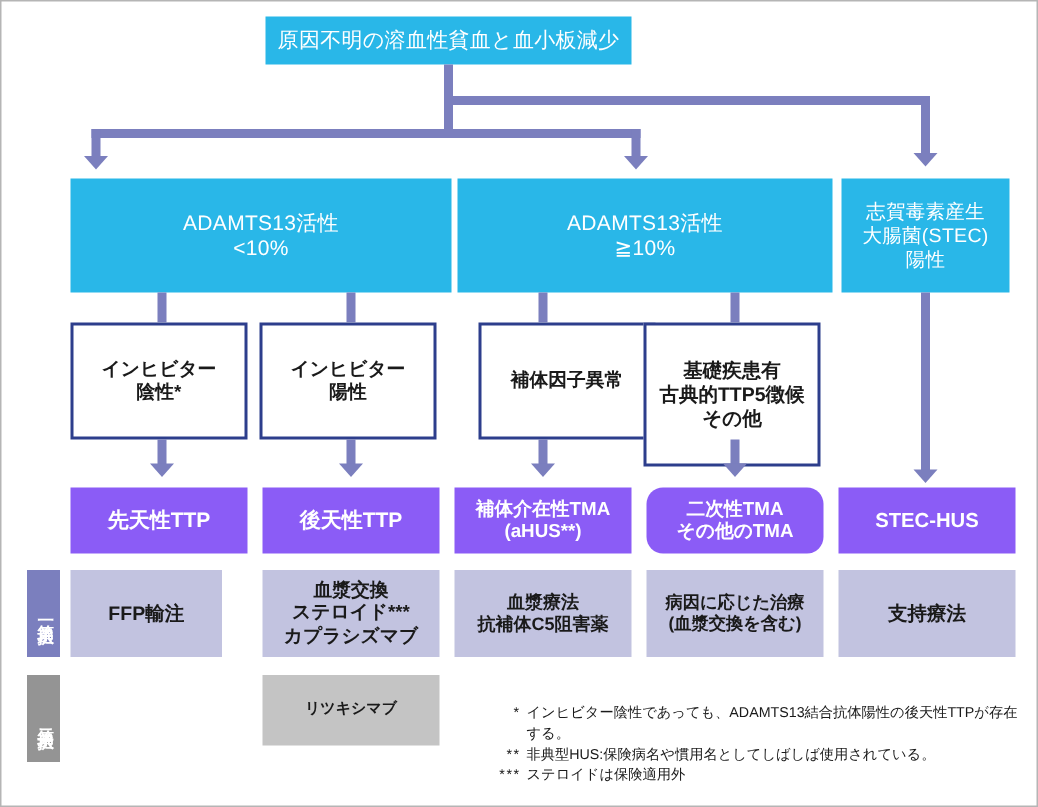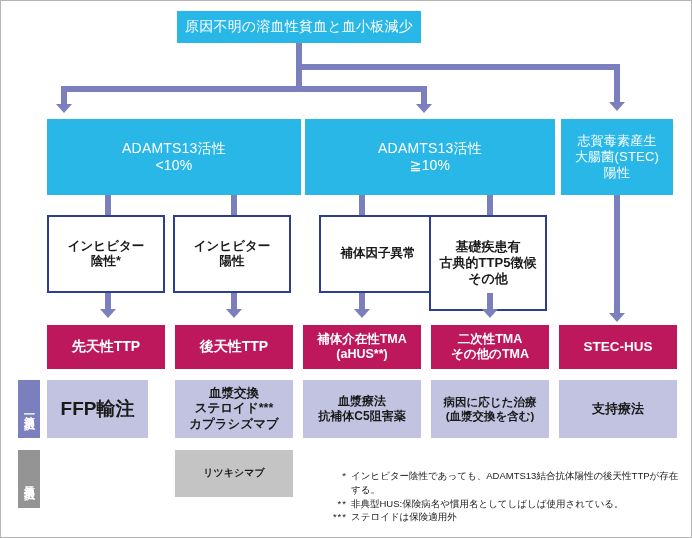--- a/index.html
+++ b/index.html
@@ -37,21 +37,21 @@
     font-weight: normal;
     letter-spacing: .2px;
   }
   .node-white {
     background: #ffffff;
     color: #1a1a1a;
     border: 2px solid #2d3e8c;
     font-weight: bold;
   }
   .node-navy {
-    background: #be185d;
+    background: #8b5cf6;
     color: #ffffff;
     font-weight: bold;
   }
   .cell-lilac {
     background: #c2c3e0;
     color: #1a1a1a;
     font-weight: bold;
   }
   .cell-gray {
     background: #c4c4c4;
@@ -157,26 +157,26 @@
   <div class="stub" style="left:358px; top:292px; height:18px;"></div>
   <div class="arrow" style="left:353px; top:308px;"></div>
   <div class="stub" style="left:486px; top:292px; height:18px;"></div>
   <div class="arrow" style="left:481px; top:308px;"></div>
   <div class="arrow" style="left:608px; top:312px;"></div>
 
   <div class="node node-navy" style="left:46px; top:324px; width:118px; height:44px; font-size:14px;">先天性TTP</div>
   <div class="node node-navy" style="left:174px; top:324px; width:118px; height:44px; font-size:14px;">後天性TTP</div>
   <div class="node node-navy" style="left:302px; top:324px; width:118px; height:44px; font-size:12.5px;">補体介在性TMA
 (aHUS**)</div>
-  <div class="node node-navy" style="left:430px; top:324px; width:118px; height:44px; font-size:12.5px;">二次性TMA
+  <div class="node node-navy" style="left:430px; top:324px; width:118px; height:44px; font-size:12.5px;border-radius:11px;">二次性TMA
 その他のTMA</div>
   <div class="node node-navy" style="left:558px; top:324px; width:118px; height:44px; font-size:13.5px;">STEC-HUS</div>
 
   <div class="rowlabel rowlabel-purple" style="left:17px; top:379px; width:22px; height:58px;">第一選択</div>
-  <div class="node cell-lilac" style="left:46px; top:379px; width:101px; height:58px; font-size:19px;">FFP輸注</div>
+  <div class="node cell-lilac" style="left:46px; top:379px; width:101px; height:58px; font-size:13px;">FFP輸注</div>
   <div class="node cell-lilac" style="left:174px; top:379px; width:118px; height:58px; font-size:12.5px;">血漿交換
 ステロイド***
 カプラシズマブ</div>
   <div class="node cell-lilac" style="left:302px; top:379px; width:118px; height:58px; font-size:12px;">血漿療法
 抗補体C5阻害薬</div>
   <div class="node cell-lilac" style="left:430px; top:379px; width:118px; height:58px; font-size:11.5px;">病因に応じた治療
 (血漿交換を含む)</div>
   <div class="node cell-lilac" style="left:558px; top:379px; width:118px; height:58px; font-size:13px;">支持療法</div>
 
   <div class="rowlabel rowlabel-gray" style="left:17px; top:449px; width:22px; height:58px;">第二選択</div>

